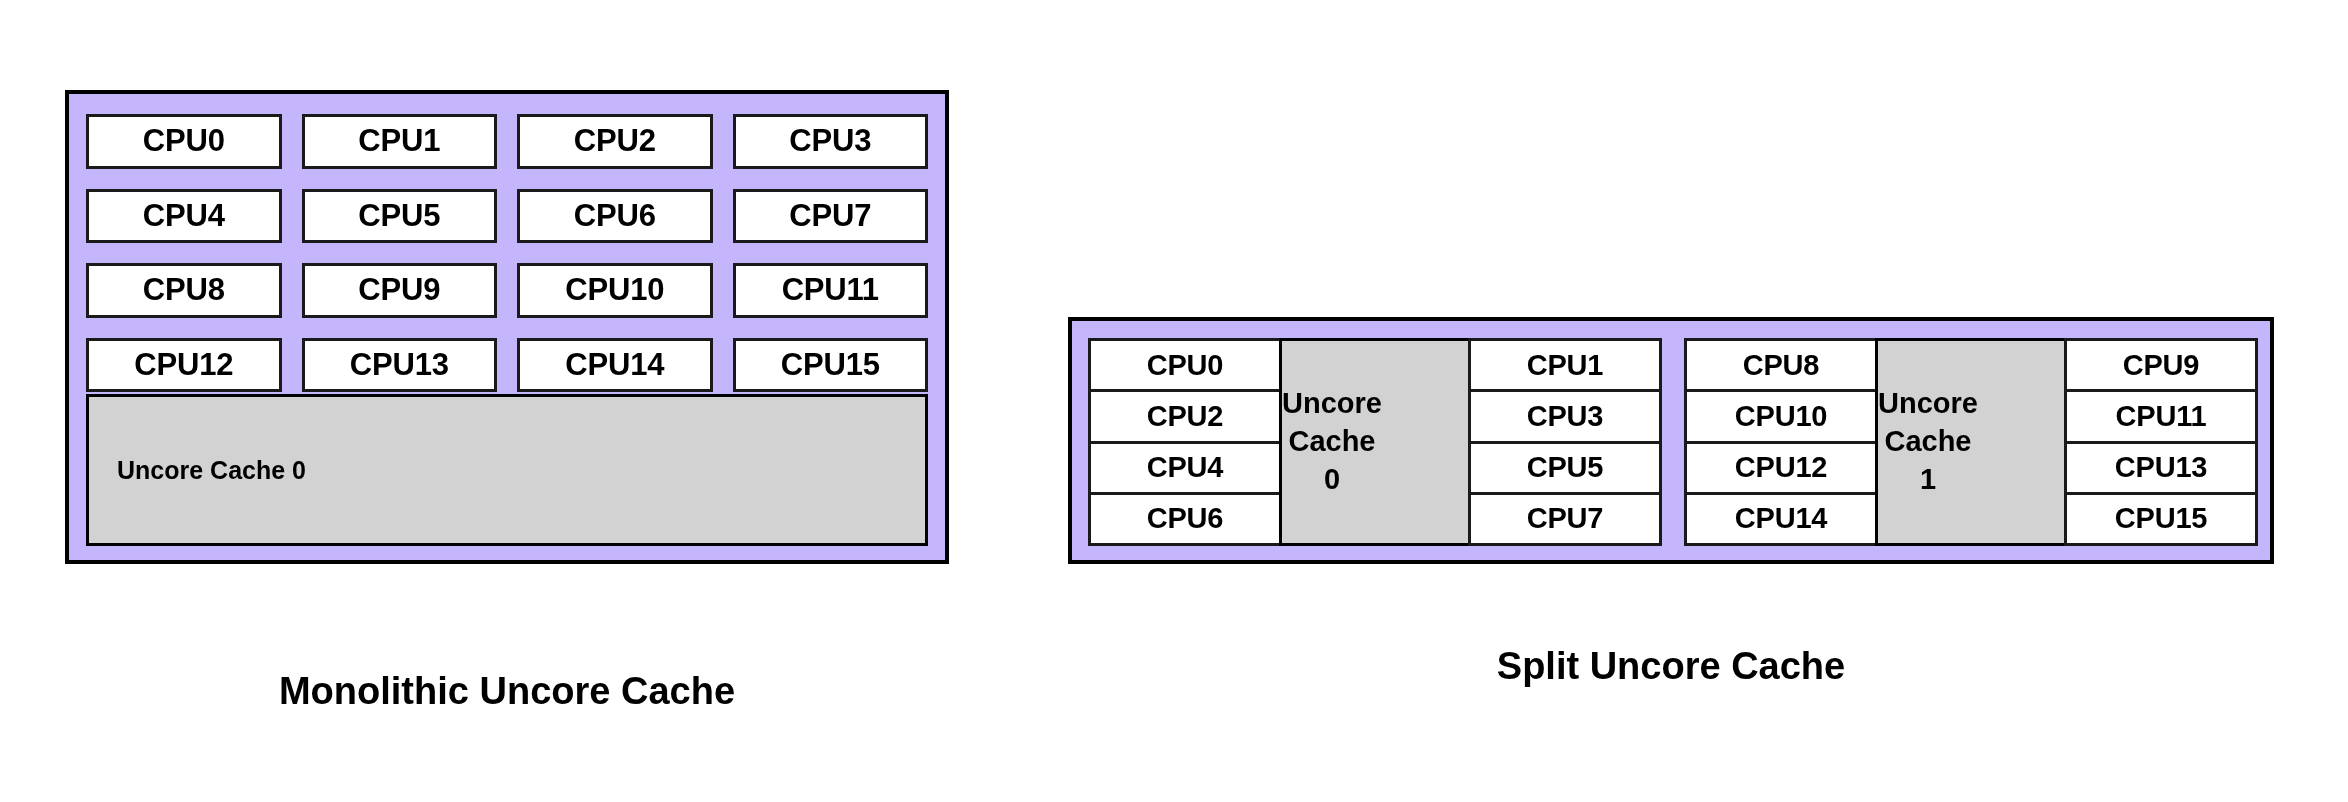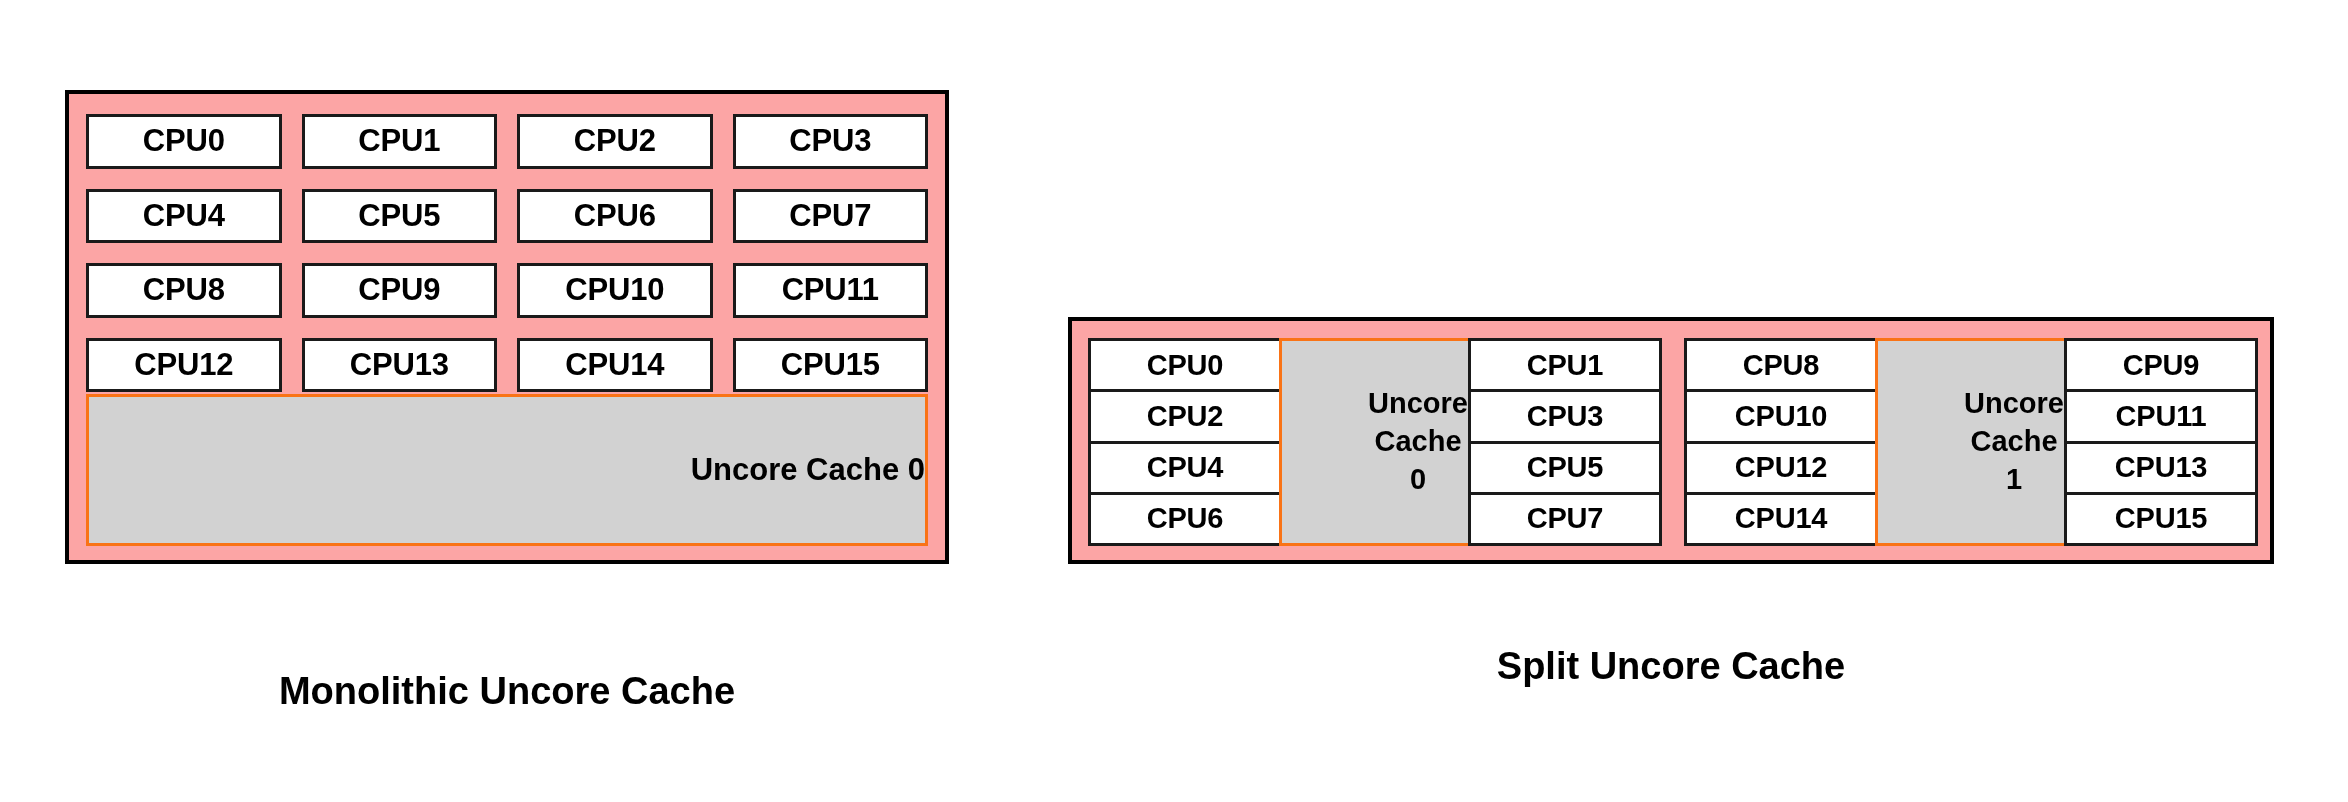--- a/index.html
+++ b/index.html
@@ -23,41 +23,41 @@
     top: 0;
     width: 2348px;
     height: 802px;
   }
 
   
   .panel {
     position: absolute;
     box-sizing: border-box;
     border: 4px solid #000000;
-    background: #fca5a5;
+    background: #c4b5fd;
   }
 
   .cpu-box {
     box-sizing: border-box;
     border: 3px solid #1a1a1a;
     background: #ffffff;
     display: flex;
     align-items: center;
     justify-content: center;
     font-weight: bold;
     letter-spacing: -0.2px;
   }
 
   .cache-box {
     box-sizing: border-box;
-    border: 3px solid #f97316;
+    border: 3px solid #000000;
     background: #d2d2d2;
     display: flex;
     align-items: center;
-    justify-content: flex-end;
+    justify-content: flex-start;
     text-align: center;
     font-weight: bold;
   }
 
   
   #panel-monolithic {
     left: 65px;
     top: 90px;
     width: 884px;
     height: 474px;
@@ -76,21 +76,22 @@
   }
   #monolithic-grid .cpu-box {
     font-size: 31px;
   }
   #monolithic-cache {
     position: absolute;
     left: 17px;
     top: 300px;
     width: 842px;
     height: 152px;
-    font-size: 31px;
+    font-size: 25px;
+    padding-left: 28px;
   }
 
   
   #panel-split {
     left: 1068px;
     top: 317px;
     width: 1206px;
     height: 247px;
   }
   .cluster {

